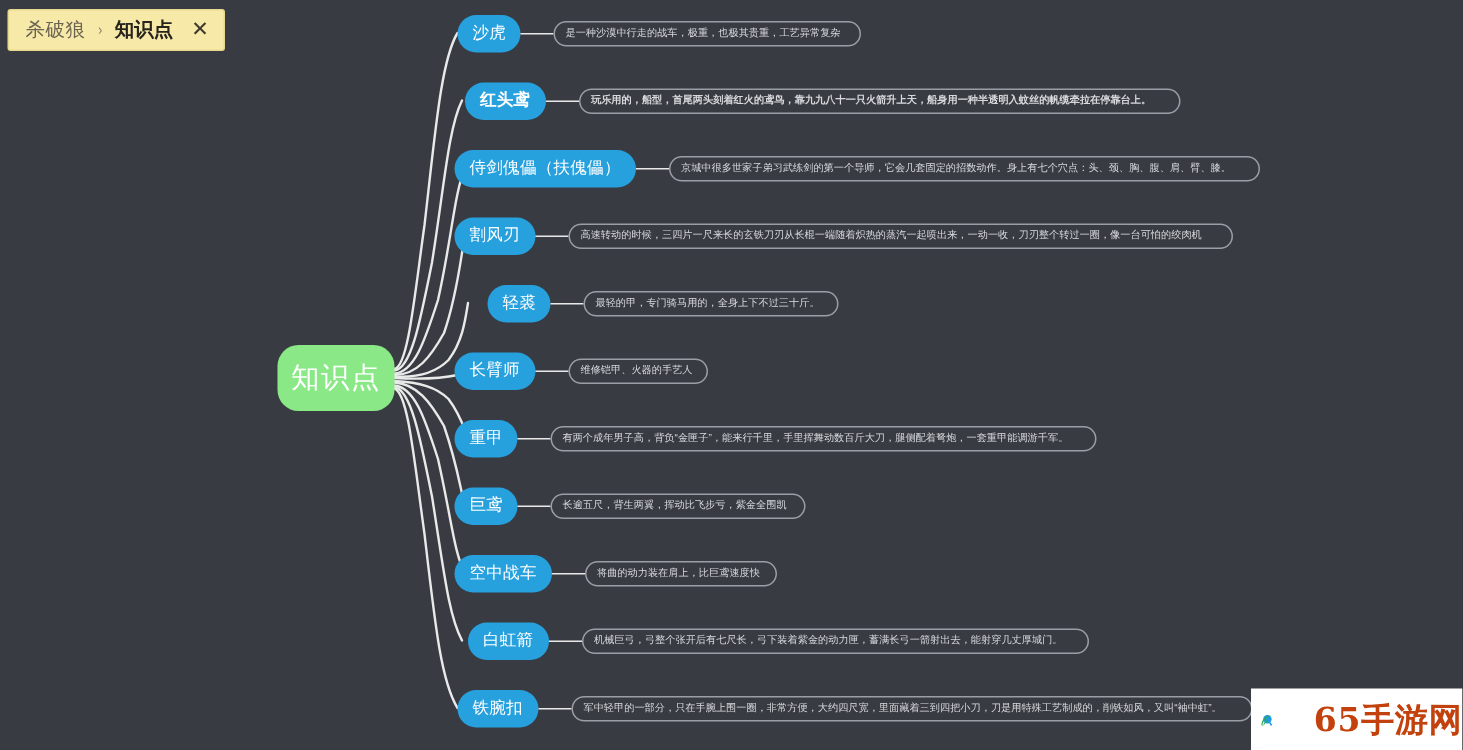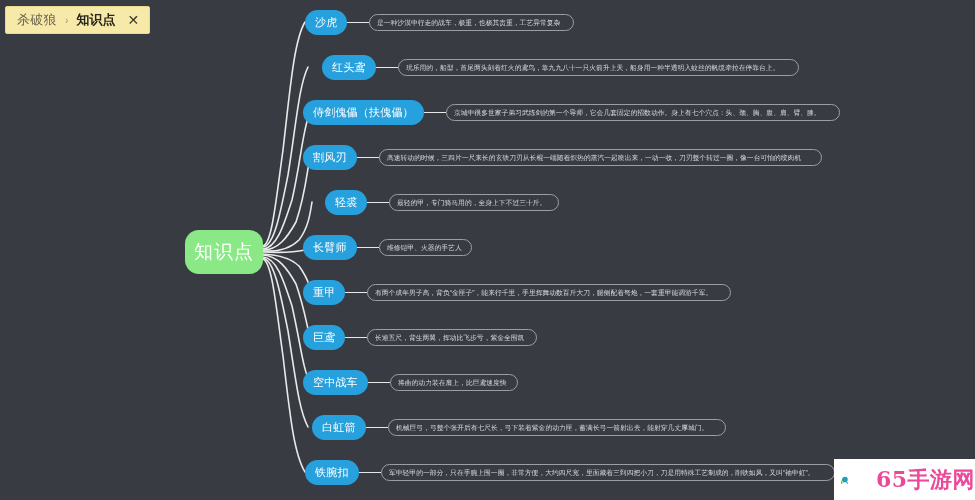--- a/index.html
+++ b/index.html
@@ -164,21 +164,21 @@
     display: flex;
     align-items: center;
     gap: 5px;
     padding-left: 6px;
     box-sizing: border-box;
     z-index: 40;
   }
   #watermark .wm-text {
     font-size: 22px;
     font-weight: bold;
-    color: #ec4899;
+    color: #c2410c;
     letter-spacing: .5px;
     font-family: "DejaVu Serif", "Liberation Serif", serif;
     white-space: nowrap;
     margin-left: 22px;
   }
 </style>
 </head>
 <body>
 
 <div id="stage">
@@ -211,21 +211,21 @@
   <div id="branch-layer">
       <div class="branch-row" style="left: 305px; top: 10px;">
         <div class="topic-node">
           <span class="topic-label">沙虎</span>
         </div>
         <div class="link-stub" style="width: 22px;"></div>
         <div class="desc-bubble">
           <span class="desc-text">是一种沙漠中行走的战车，极重，也极其贵重，工艺异常复杂</span>
         </div>
       </div>
-      <div class="branch-row" style="left: 322px; top: 55px;">
+      <div class="branch-row" style="left: 310px; top: 55px; font-weight: bold;">
         <div class="topic-node">
           <span class="topic-label">红头鸢</span>
         </div>
         <div class="link-stub" style="width: 22px;"></div>
         <div class="desc-bubble">
           <span class="desc-text">玩乐用的，船型，首尾两头刻着红火的鸢鸟，靠九九八十一只火箭升上天，船身用一种半透明入蚊丝的帆缆牵拉在停靠台上。</span>
         </div>
       </div>
       <div class="branch-row" style="left: 303px; top: 100px;">
         <div class="topic-node">

